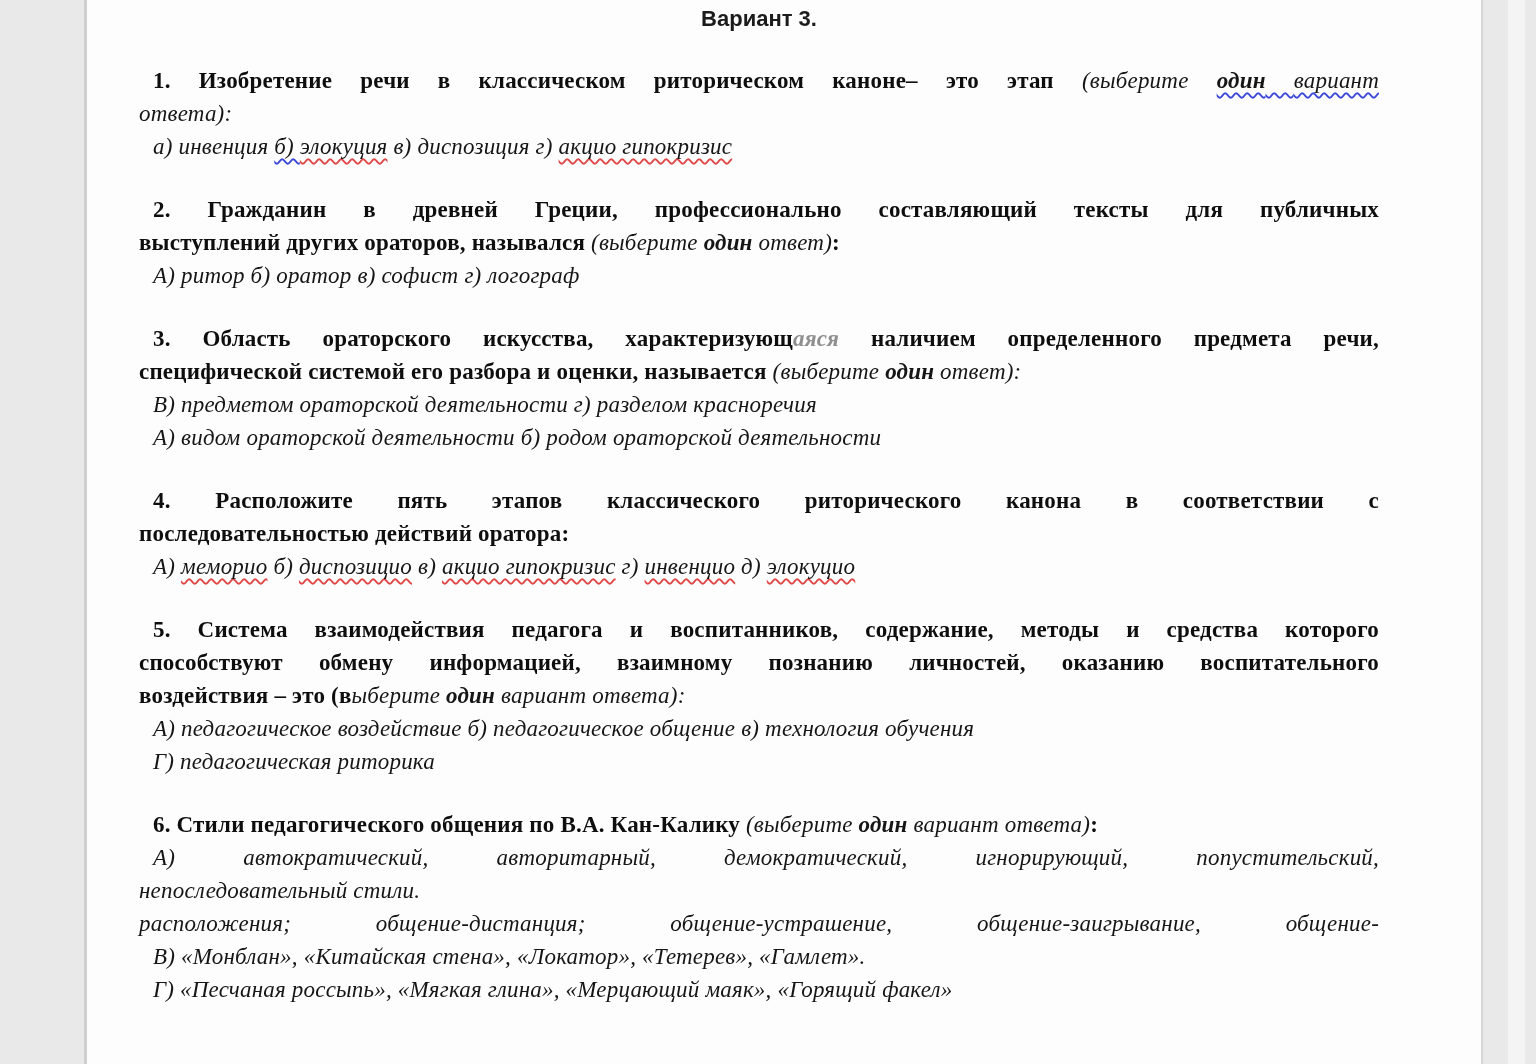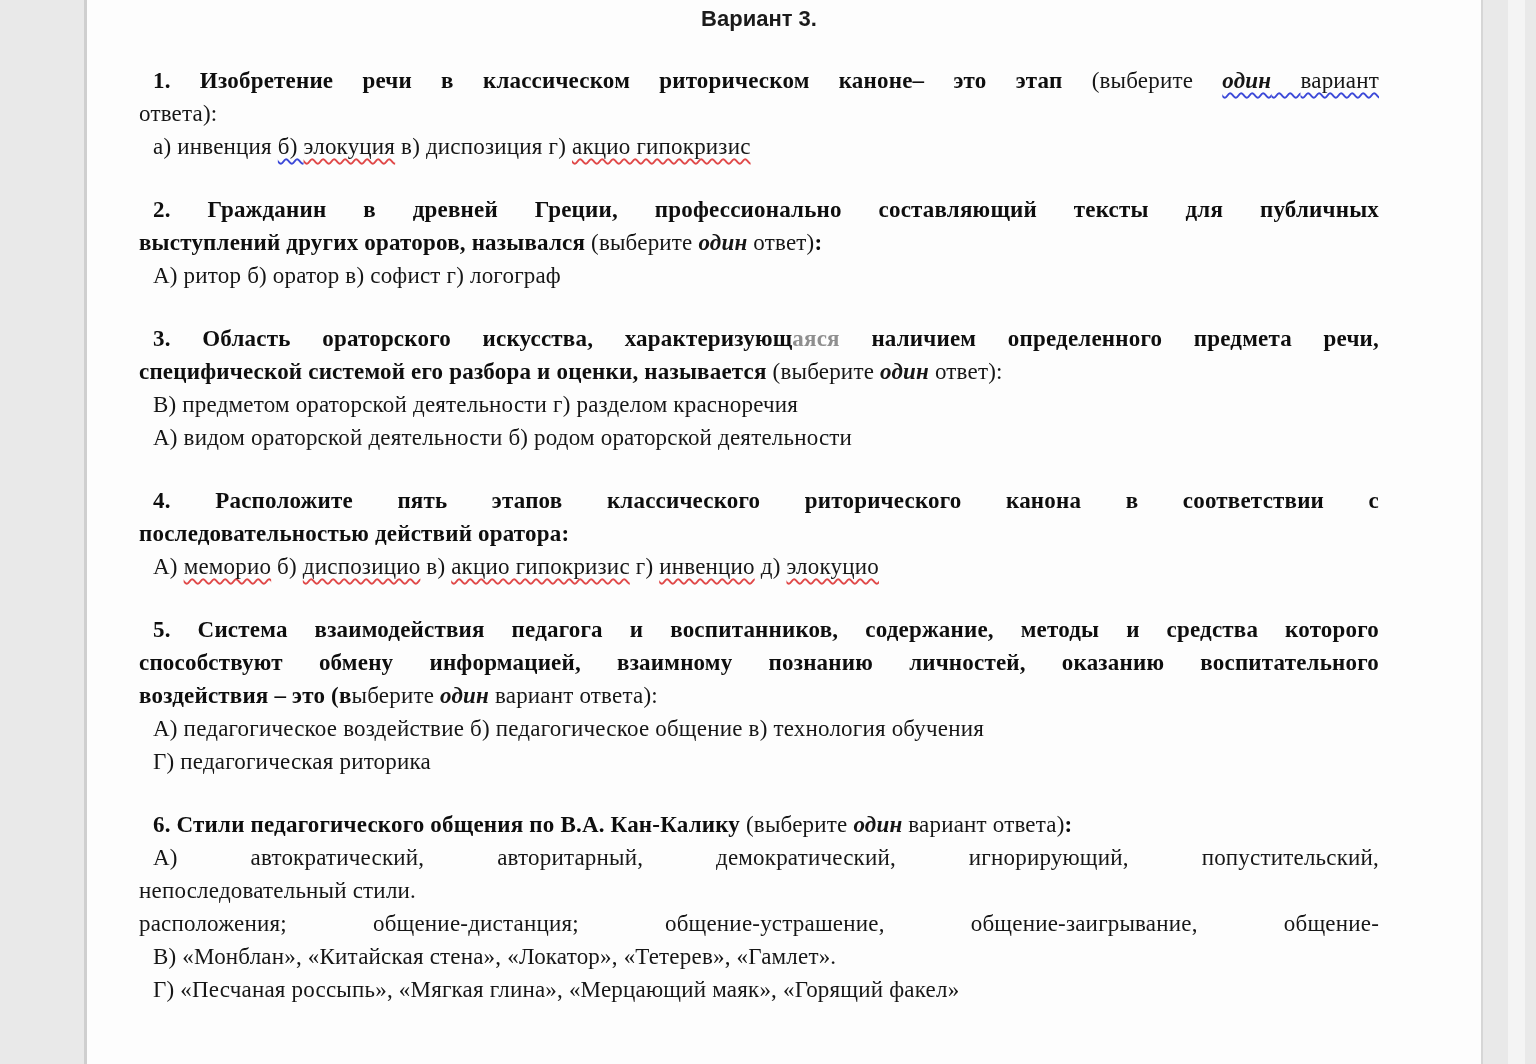--- a/index.html
+++ b/index.html
@@ -20,23 +20,23 @@
   }
   .block{margin-top:30px;}
   .block:first-of-type{margin-top:2px;}
   .line{
     font-size:23px;line-height:33px;letter-spacing:.2px;
     text-align:justify;text-align-last:left;
   }
   .line.just{text-align-last:justify;}
   .line.first{padding-left:14px;}
   .seg-b{font-weight:700;color:#0e0e0e;}
-  .seg-i{}
+  .seg-i{font-style:italic;}
   .seg-bi{font-weight:700;font-style:italic;}
-  .col-gray{color:#8f8f8f;}
+  .col-gray{color:#8f8f8f;font-style:italic;}
   .wavy-red,.wavy-blue{
     text-decoration-line:underline;text-decoration-style:wavy;
     text-decoration-thickness:2px;text-underline-offset:4px;
     text-decoration-skip-ink:none;
   }
   .wavy-red{text-decoration-color:#e04848;}
   .wavy-blue{text-decoration-color:#3c49d8;}
 </style>
 </head>
 <body>

